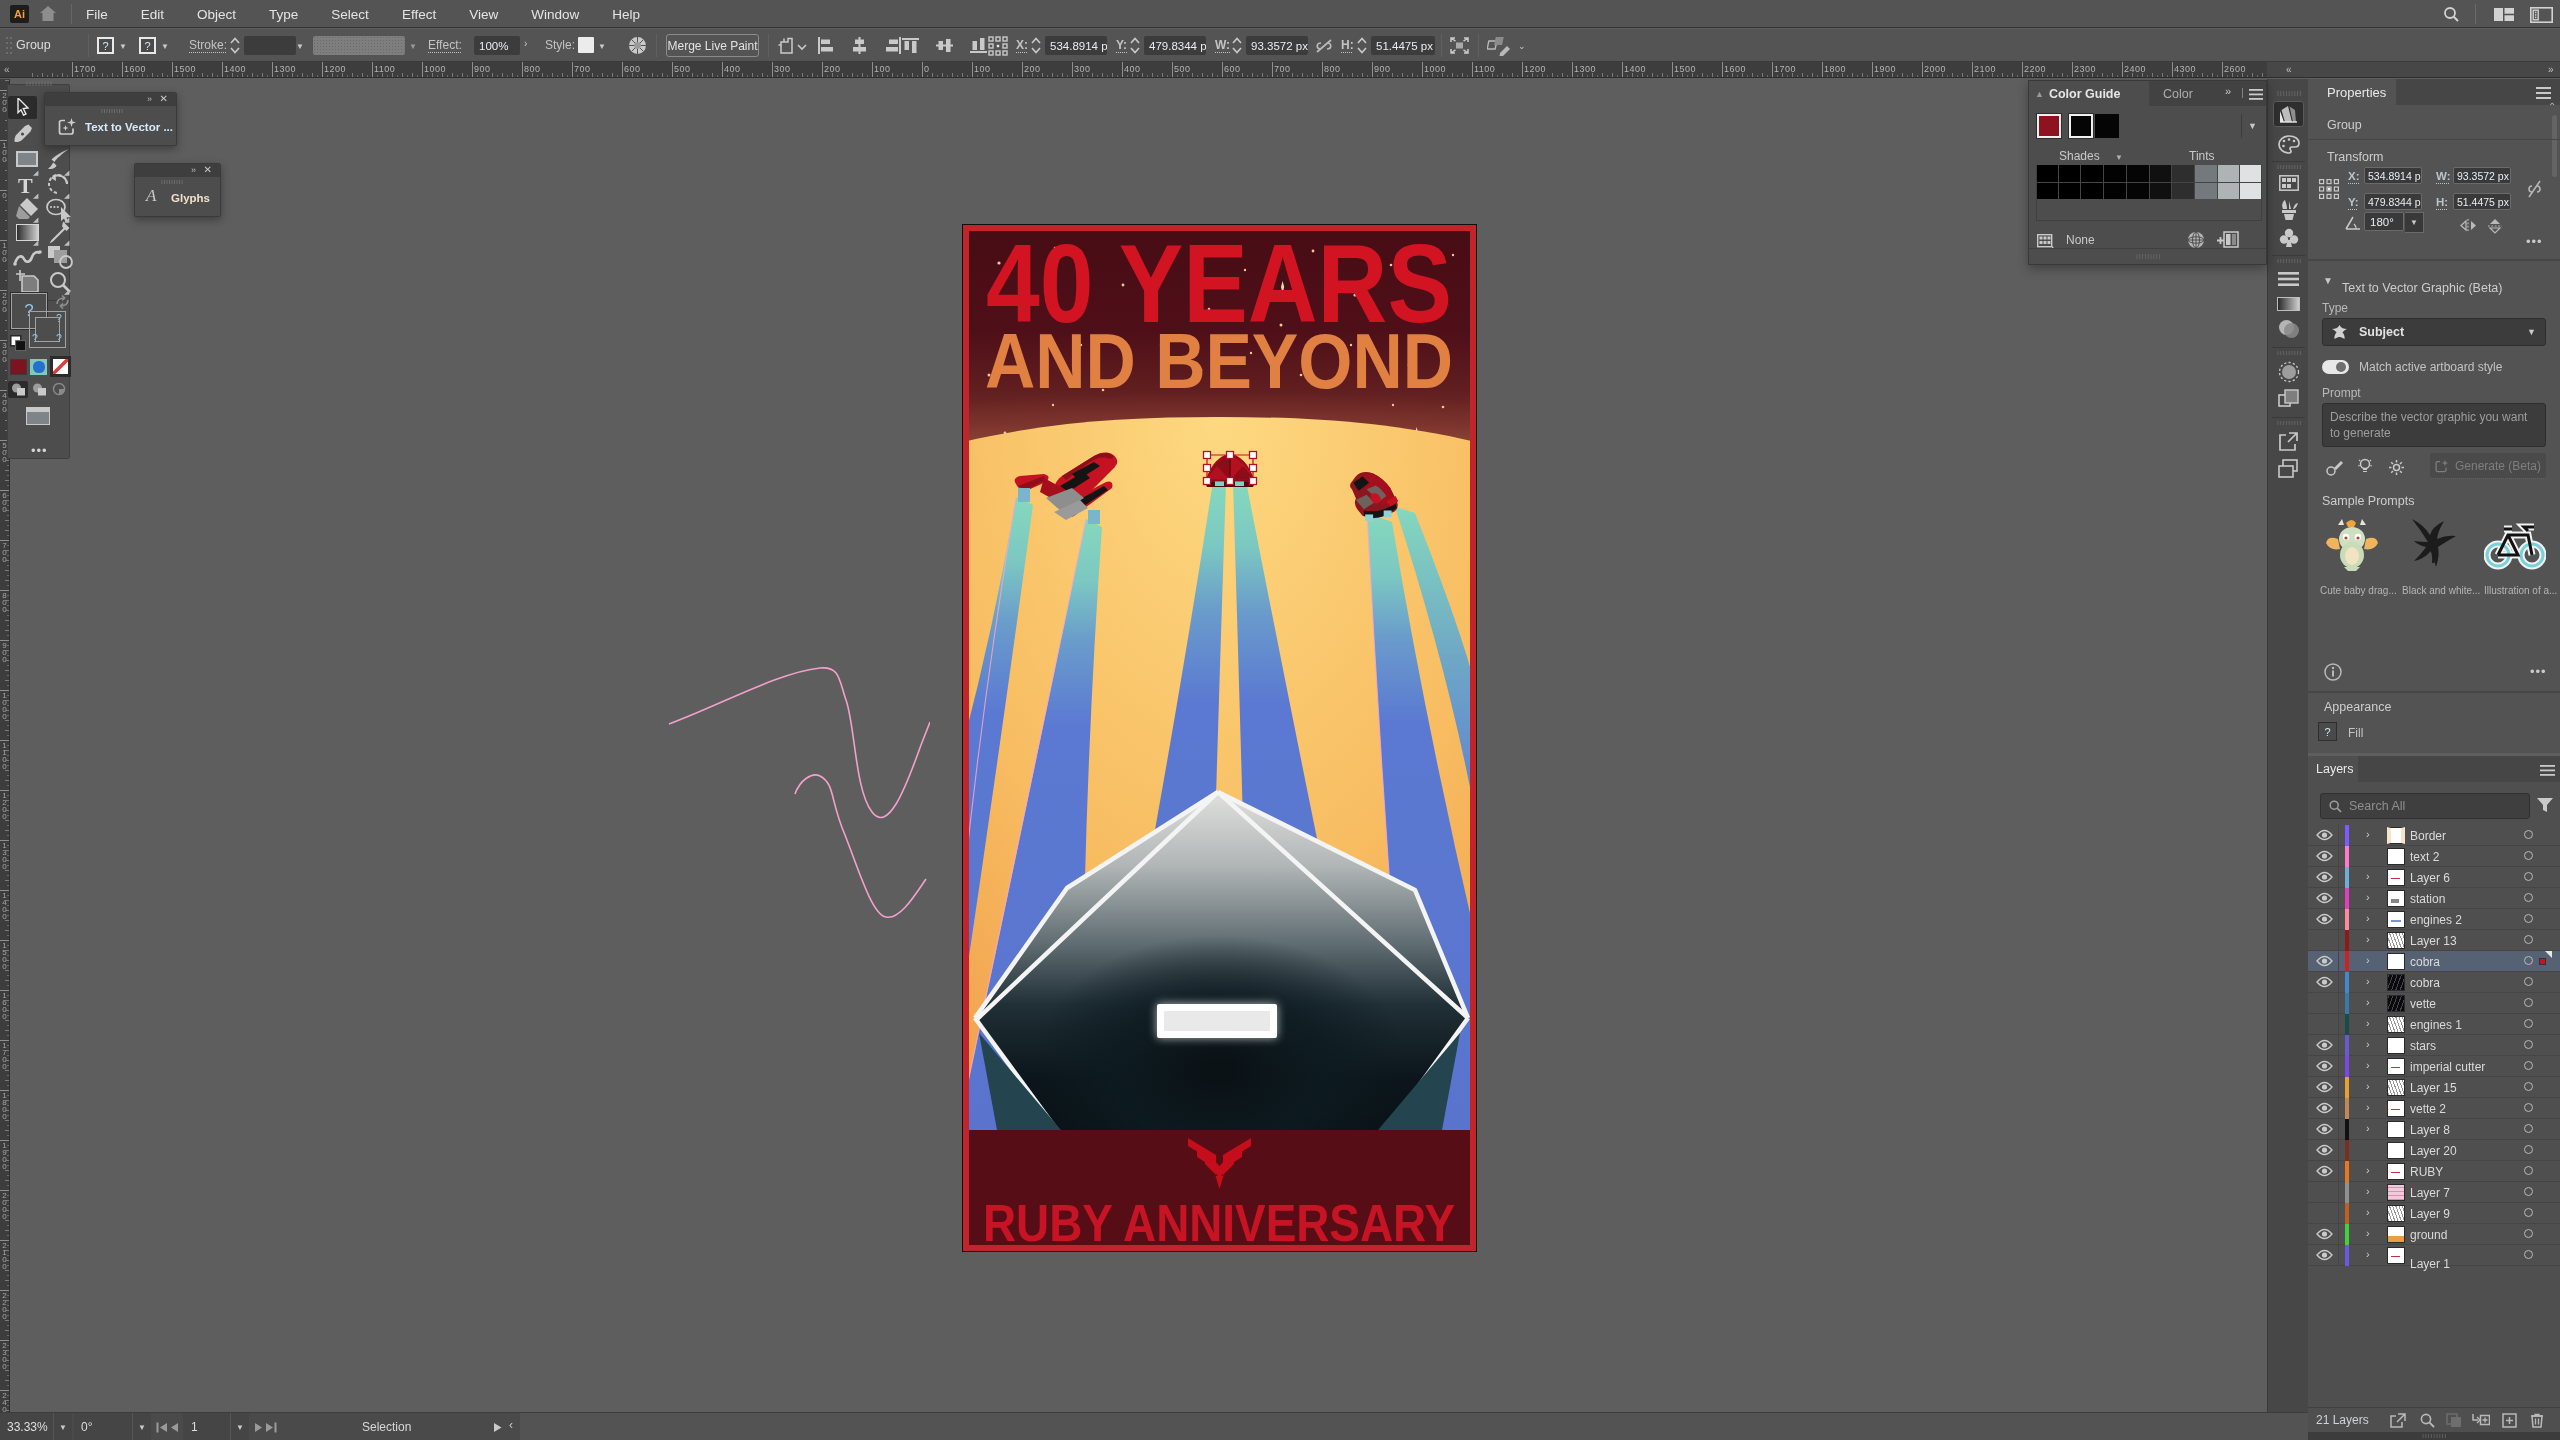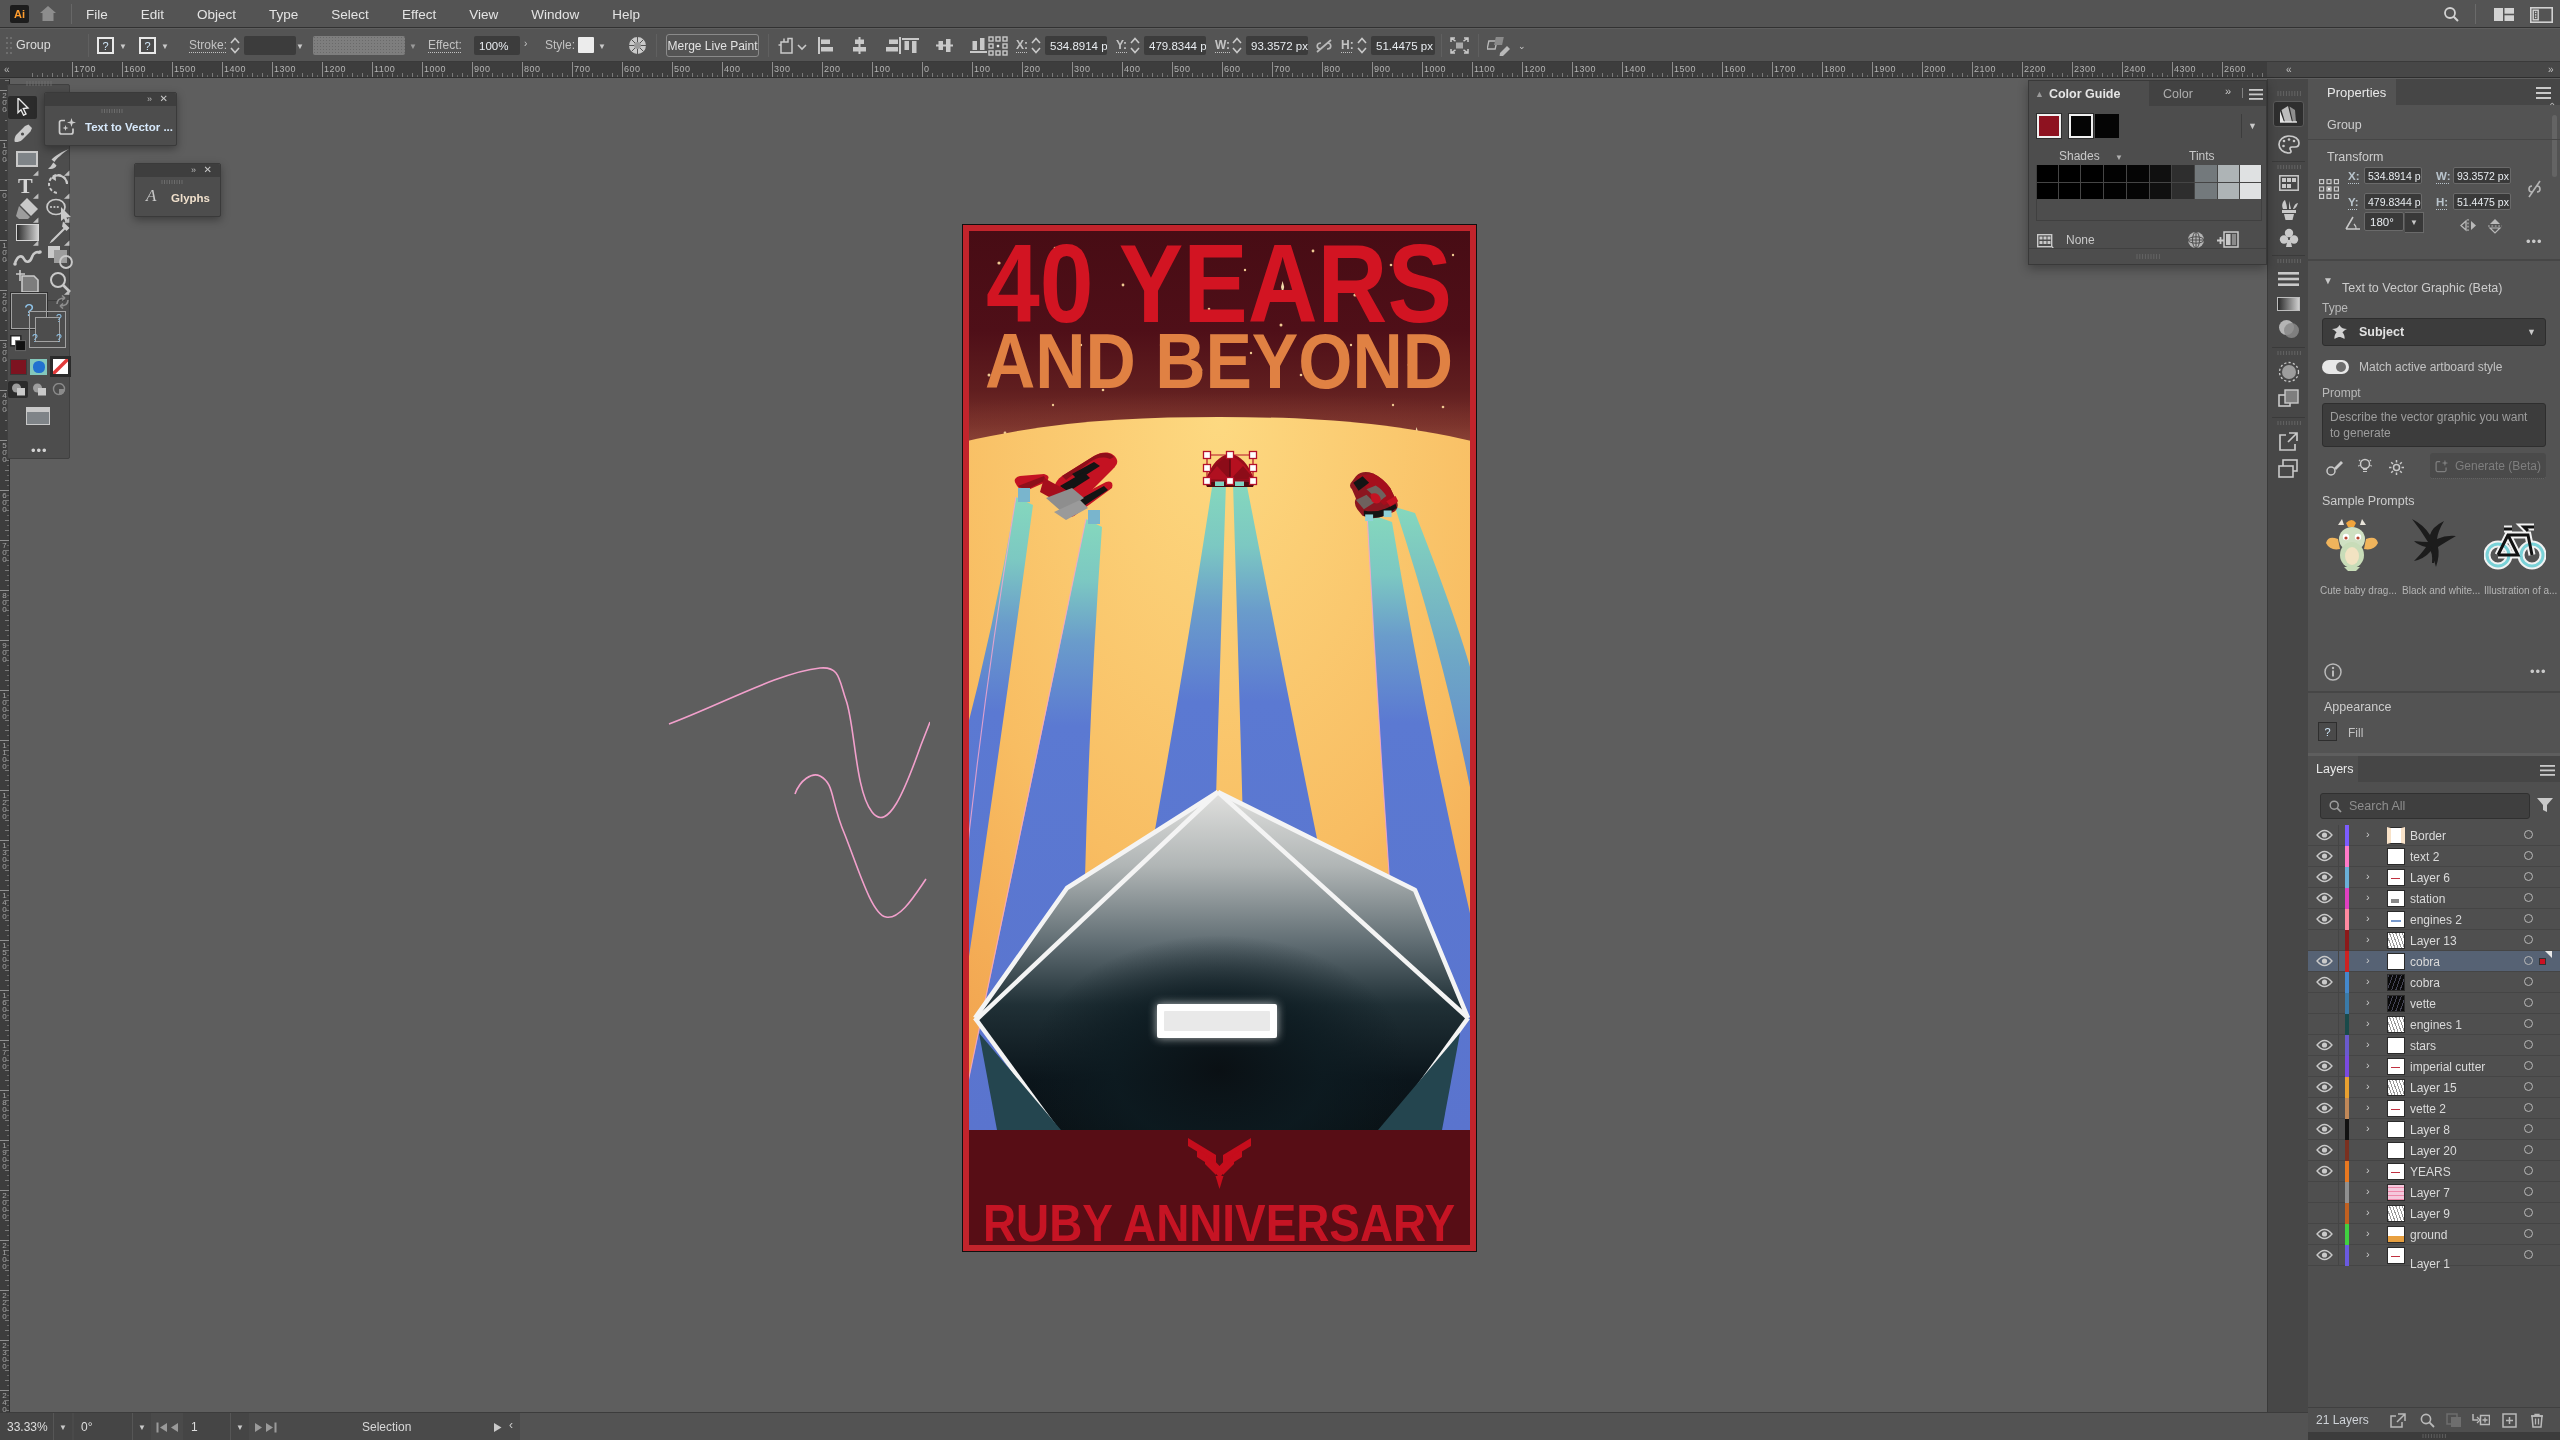--- a/index.html
+++ b/index.html
@@ -2040,21 +2040,21 @@
         <div class="ab" style="left:8px;top:4px;">
           <svg width="17" height="12" viewBox="0 0 17 12">
             <path d="M1 6 Q8.5 -3 16 6 Q8.5 15 1 6 Z" fill="none" stroke="#c9c9c9" stroke-width="1.3"></path>
             <circle cx="8.5" cy="6" r="2.6" fill="#c9c9c9"></circle>
           </svg>
         </div>
         <div class="ab" style="left:30px;top:0;width:1px;height:21px;background:#454545;"></div>
         <div class="ab" style="left:37px;top:0px;width:4px;height:21px;background:#e87820;"></div>
         <div class="ab" style="left:58px;top:3px;color:#c9c9c9;font-size:11px;">›</div>
         <div class="ab" style="left:79px;top:2px;width:18px;height:17px;border:1px solid #2a2a2a;background:#fff;background-image:linear-gradient(0deg,transparent 40%,#c03040 40%,#c03040 60%,transparent 60%);background-size:9px 7px;background-repeat:no-repeat;background-position:3px 5px;"></div>
-        <div class="ab" style="left:102px;top:4px;color:#dadada;font-size:12px;">YEARS</div>
+        <div class="ab" style="left:102px;top:4px;color:#dadada;font-size:12px;">RUBY</div>
         <div class="ab" style="left:216px;top:5px;width:9px;height:9px;border:1.3px solid #b9b9b9;border-radius:50%;"></div>
       </div>
       <div class="ab" style="left:0;top:357px;width:252px;height:21px;background:transparent;border-bottom:1px solid #454545;">
         <div class="ab" style="left:30px;top:0;width:1px;height:21px;background:#454545;"></div>
         <div class="ab" style="left:37px;top:0px;width:4px;height:21px;background:#909090;"></div>
         <div class="ab" style="left:58px;top:3px;color:#c9c9c9;font-size:11px;">›</div>
         <div class="ab" style="left:79px;top:2px;width:18px;height:17px;border:1px solid #2a2a2a;background:#f4c8dc;background-image:repeating-linear-gradient(0deg,#e8a 0 1px,transparent 1px 4px);"></div>
         <div class="ab" style="left:102px;top:4px;color:#dadada;font-size:12px;">Layer 7</div>
         <div class="ab" style="left:216px;top:5px;width:9px;height:9px;border:1.3px solid #b9b9b9;border-radius:50%;"></div>
       </div>

